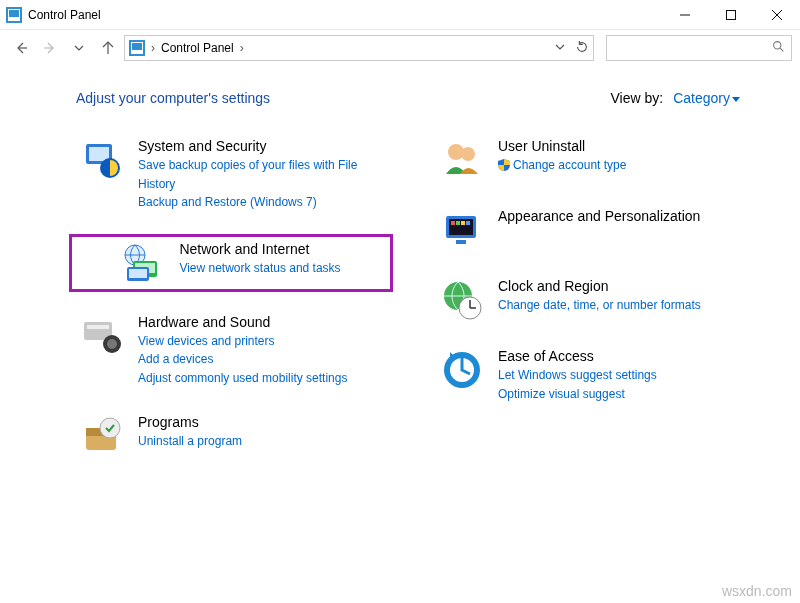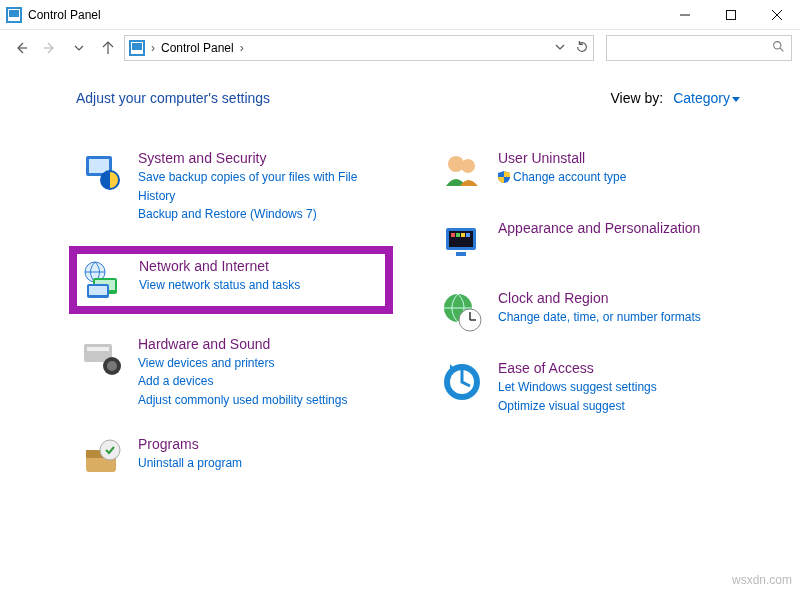--- a/index.html
+++ b/index.html
@@ -79,21 +79,21 @@
   }
   .searchbar input {
     border: none; outline: none; flex: 1; font-size: 12px;
   }
   .searchbar .mag { margin-left: auto; color: #666; }
   
   .content { padding: 24px 0 0 76px; }
   .heading-row {
     display: flex;
     align-items: center;
-    margin-bottom: 40px;
+    margin-bottom: 28px;
     padding-right: 60px;
   }
   h1 {
     font-size: 14px;
     font-weight: 400;
     color: #1b4da6;
     margin: 0;
   }
   .viewby {
     margin-left: auto;
@@ -116,52 +116,53 @@
     gap: 50px;
   }
   .col { width: 310px; }
   .cat {
     display: flex;
     gap: 14px;
     margin-bottom: 18px;
     padding: 4px;
   }
   .cat.highlight {
-    border: 8px solid #a21caf;
+    border: 3px solid #a21caf;
     margin-left: -7px;
     margin-right: -7px;
+    justify-content: center;
   }
   .cat-icon {
     width: 44px; height: 44px;
     flex-shrink: 0;
     display: flex; align-items: flex-start; justify-content: center;
   }
   .cat-body { }
   .cat-title {
-    color: #701a75;
+    color: #000000;
     font-size: 14px;
     margin-bottom: 2px;
     display: block;
   }
   .cat-link {
     color: #0066cc;
     font-size: 12px;
     display: block;
     line-height: 1.55;
   }
   .shield {
     display: inline-block;
     width: 12px; height: 12px;
     vertical-align: -2px;
     margin-right: 3px;
   }
   .watermark {
     position: absolute;
-    bottom: 16px; right: 8px;
-    font-size: 12px;
+    bottom: 4px; right: 8px;
+    font-size: 14px;
     color: #bbb;
   }
 </style>
 </head>
 <body>
 
 <div class="titlebar">
   <span class="app-icon">
     <svg viewBox="0 0 16 16" width="16" height="16">
       <rect x="0" y="0" width="16" height="16" fill="#2f8fd1"></rect>

